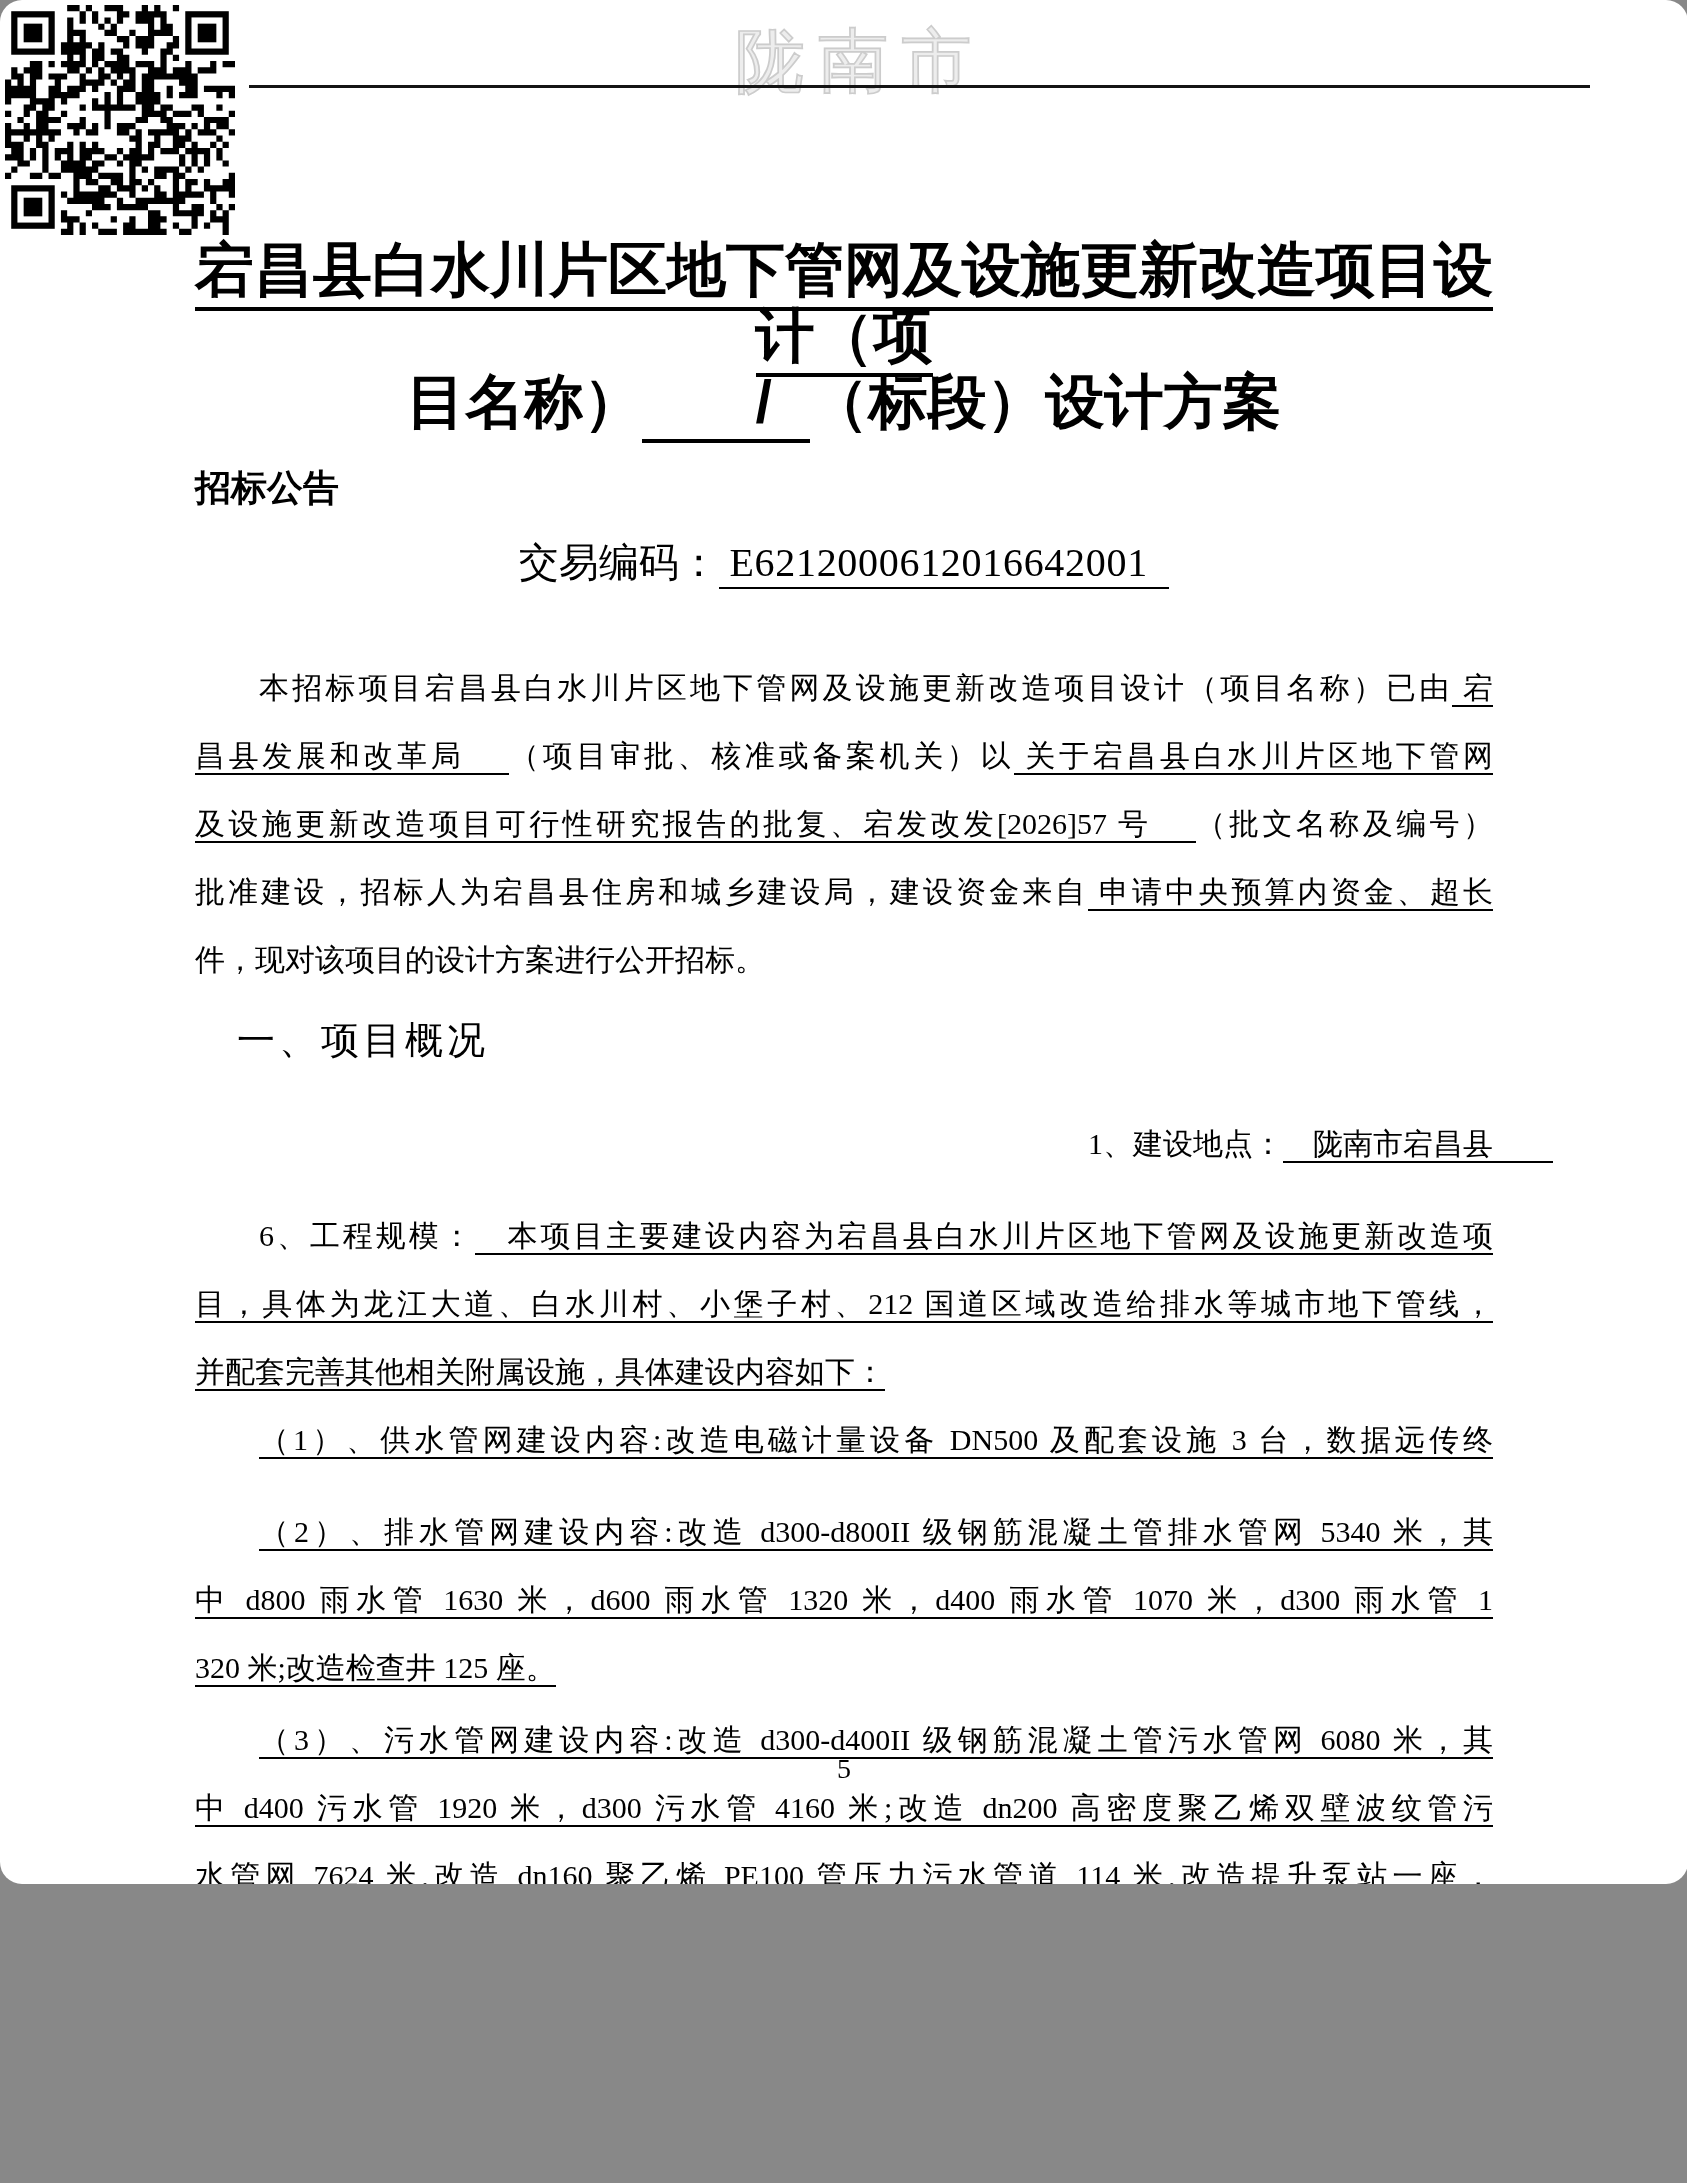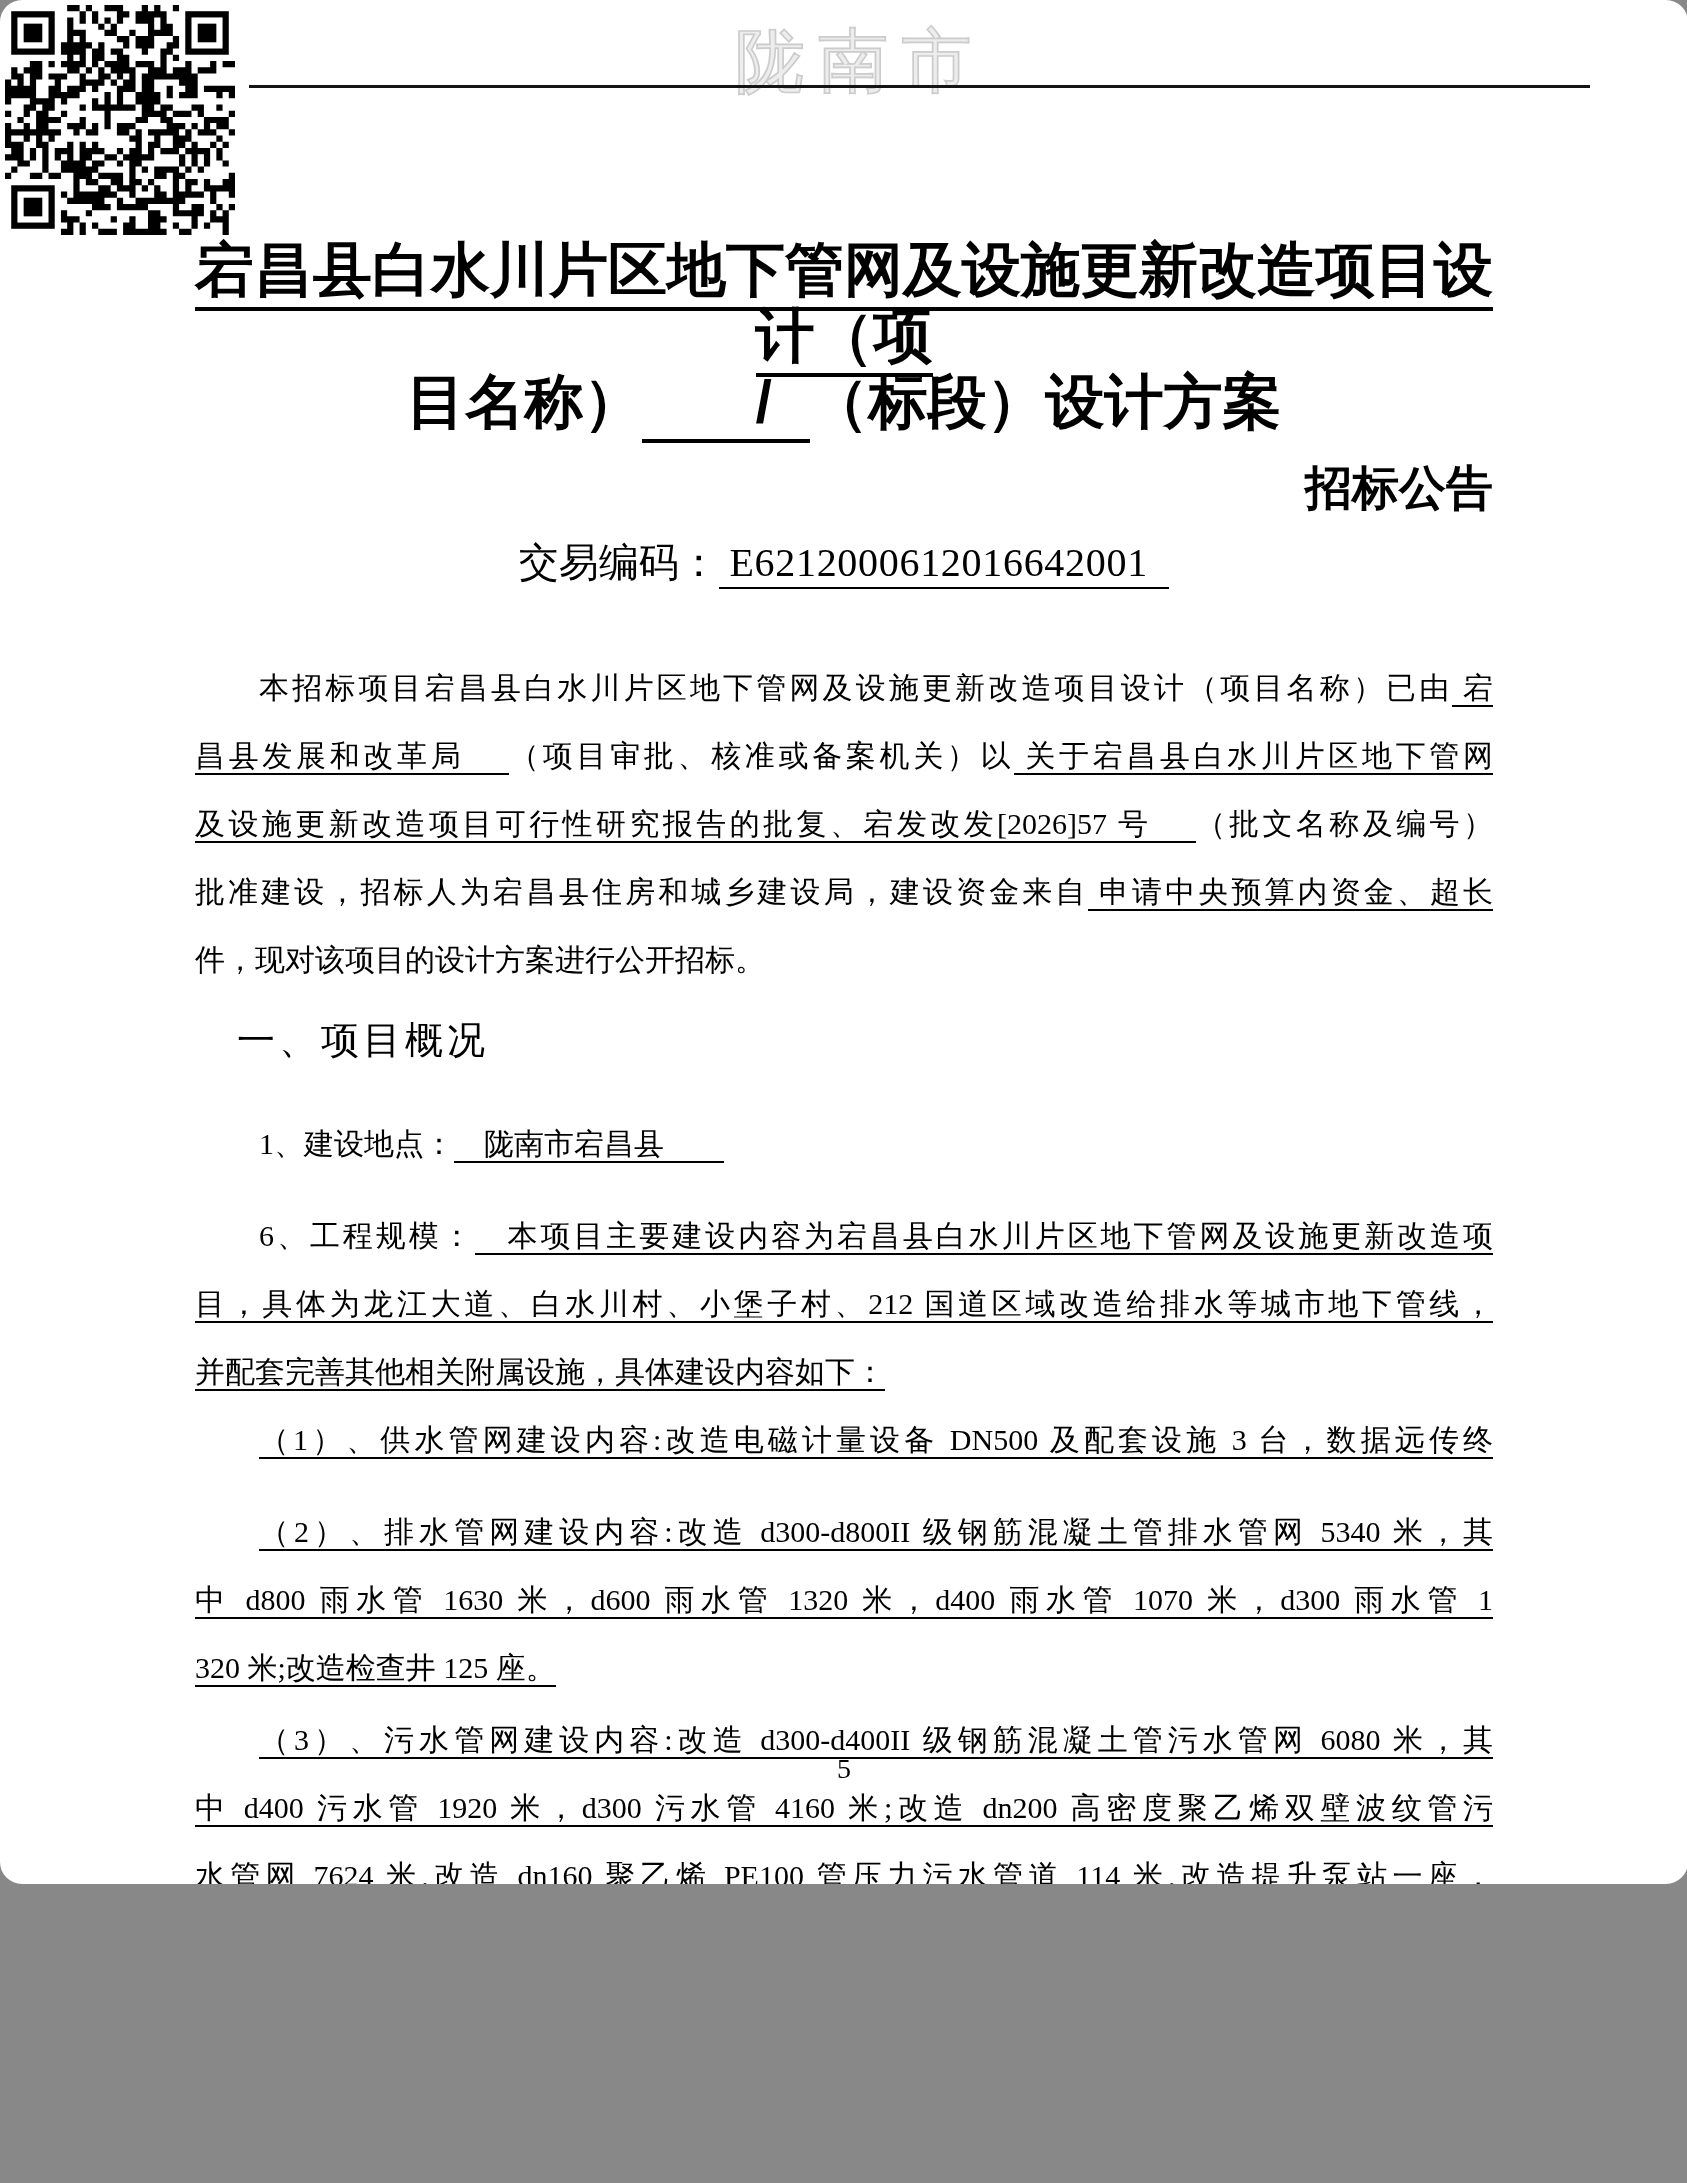--- a/index.html
+++ b/index.html
@@ -12,28 +12,28 @@
              color:#ededed;-webkit-text-stroke:1.7px #cccccc;white-space:nowrap;}
   .header-rule{position:absolute;left:249px;right:98px;top:85px;height:0;
                border-top:3.3px solid #141414;z-index:1;}
   
   .content{position:relative;z-index:2;padding:237px 195px 0 195px;}
   
   .title{margin:0;text-align:center;font-family:"Liberation Sans","DejaVu Sans",sans-serif;
          font-weight:700;font-size:59px;line-height:66px;}
   .title .u{border-bottom:4px solid #000;padding-bottom:4px;}
   .title .slash{display:inline-block;min-width:132px;text-align:center;}
-  .subtitle{margin:14.6px 0 0 0;text-align:right;font-family:"Liberation Sans","DejaVu Sans",sans-serif;
-            font-weight:700;font-size:47px;line-height:60px;}
+  .subtitle{margin:14.6px 0 0 0;text-align:left;font-family:"Liberation Sans","DejaVu Sans",sans-serif;
+            font-weight:700;font-size:36px;line-height:60px;}
   .code-line{margin-top:24px;text-align:center;font-size:40px;line-height:41px;}
   .code-line .u{border-bottom:2.6px solid #000;padding-bottom:2.6px;letter-spacing:0.7px;}
   
   .body-block{margin-top:71px;font-size:30px;}
   .line{line-height:68px;white-space:normal;}
-  .line.ind{text-indent:64px;}
+  .line.ind{text-indent:64px;text-align:right;}
   .line.just{text-align:justify;text-align-last:justify;}
   .line .u{border-bottom:2.6px solid #000;padding-bottom:1.3px;}
   .gap-lg{margin-top:33px;}
   .gap-md{margin-top:24px;}
   .gap-sm{margin-top:4px;}
   .section-heading{margin:9.3px 0 0 0;padding-left:42px;font-size:38px;line-height:74px;
                    font-weight:400;letter-spacing:4px;}
   .page-number{position:absolute;left:0;right:0;bottom:99px;text-align:center;
                font-size:28px;z-index:2;}
 </style>

